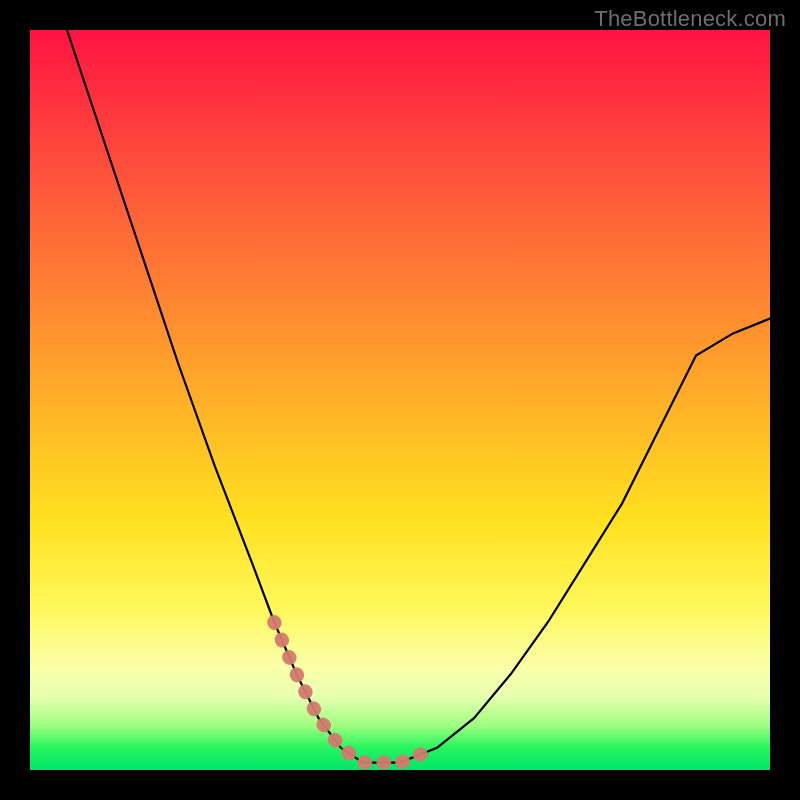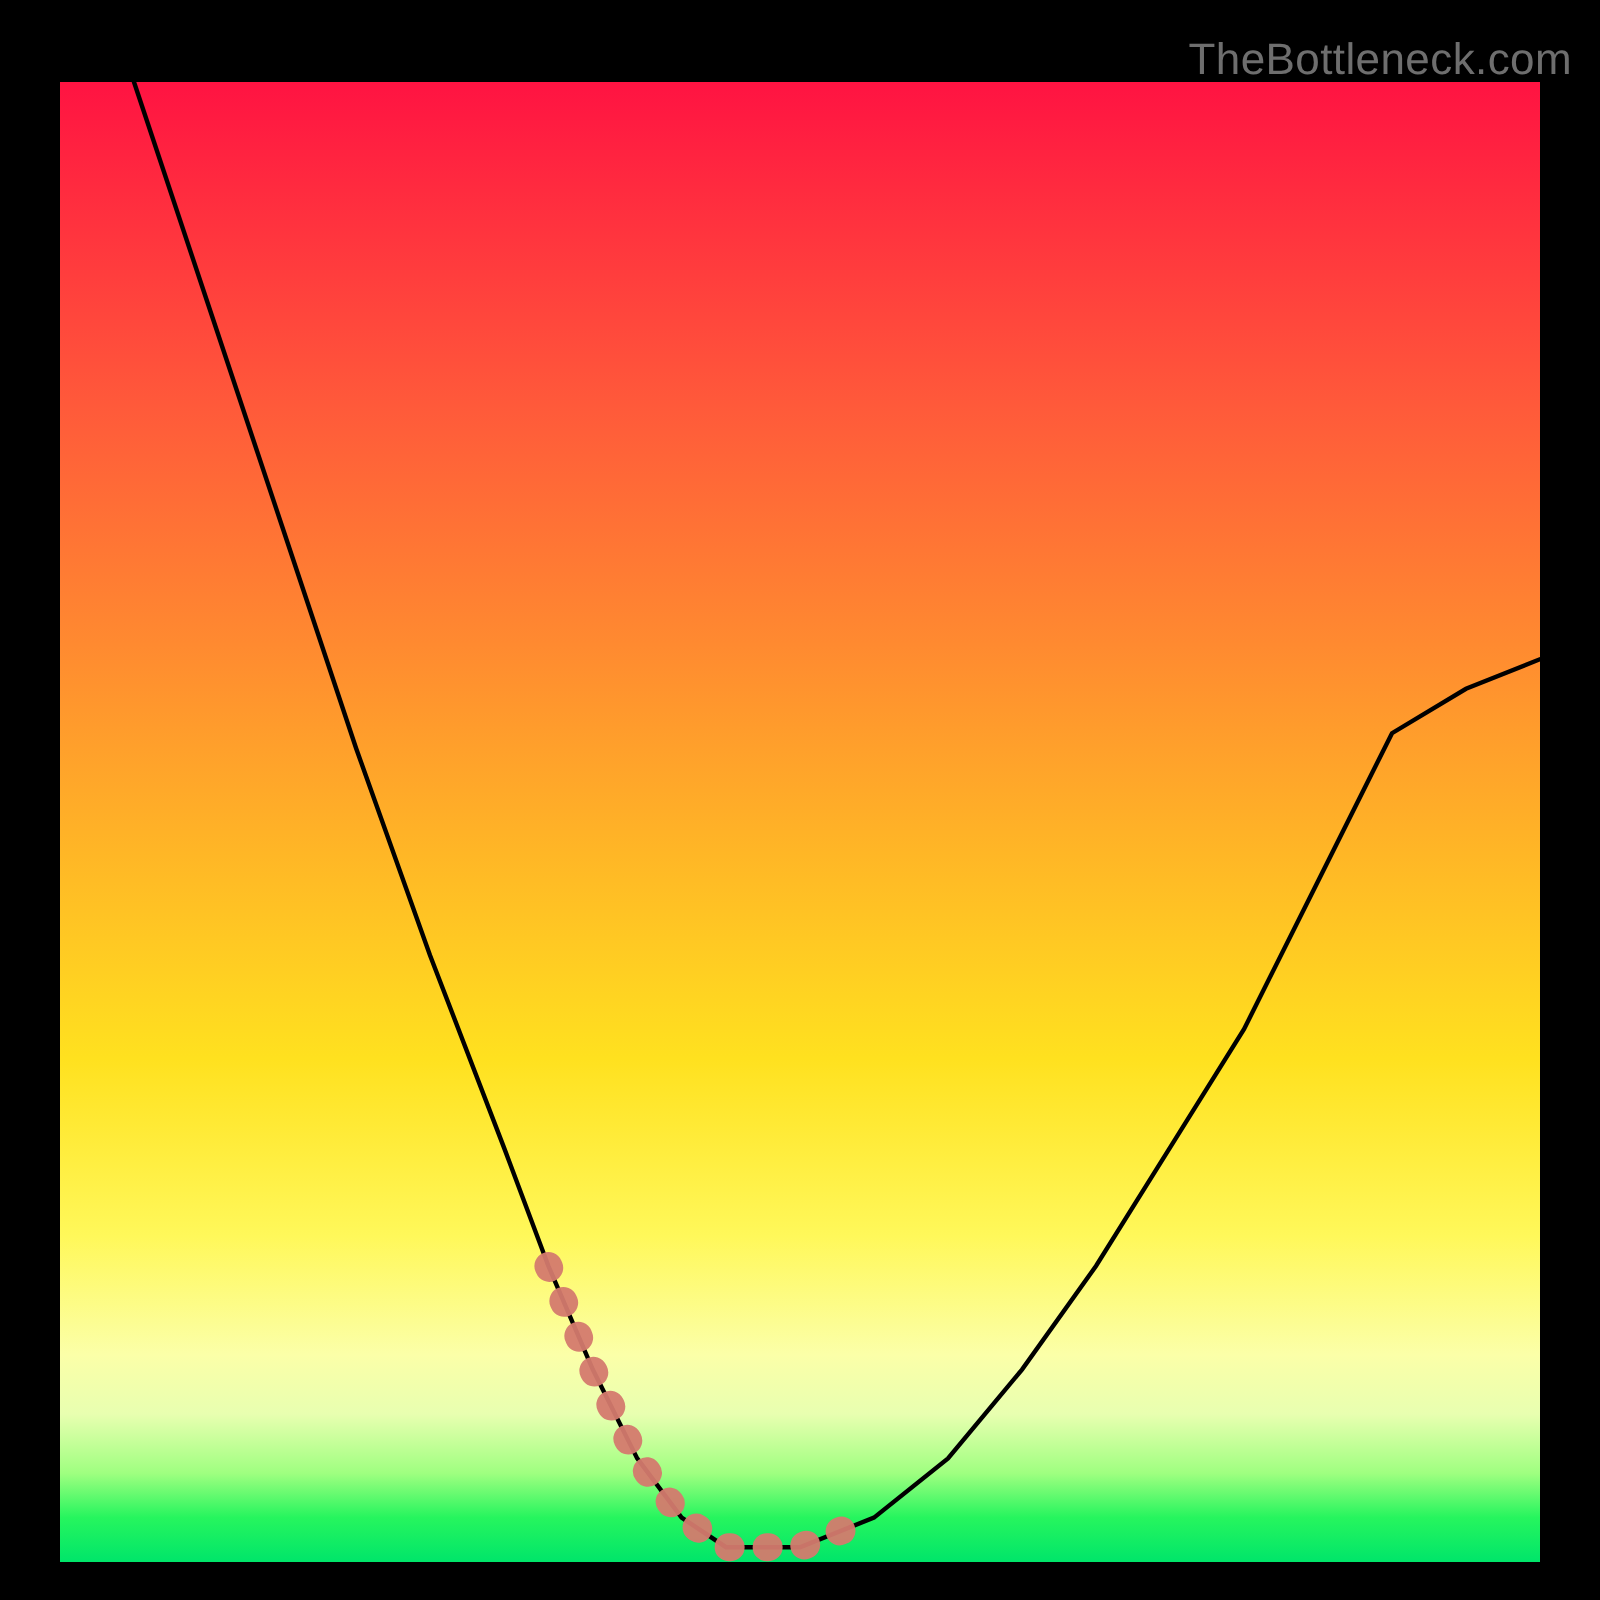--- a/index.html
+++ b/index.html
@@ -9,21 +9,20 @@
     height: 800px;
     background: #000;
     overflow: hidden;
     font-family: Arial, Helvetica, sans-serif;
   }
   .stage {
     position: relative;
     width: 800px;
     height: 709px;
     background: #000;
-    margin-top: 11px;
   }
   .watermark {
     position: absolute;
     top: 6px;
     right: 14px;
     color: #6e6e6e;
     font-size: 22px;
     letter-spacing: 0.2px;
     font-weight: 400;
     z-index: 10;

